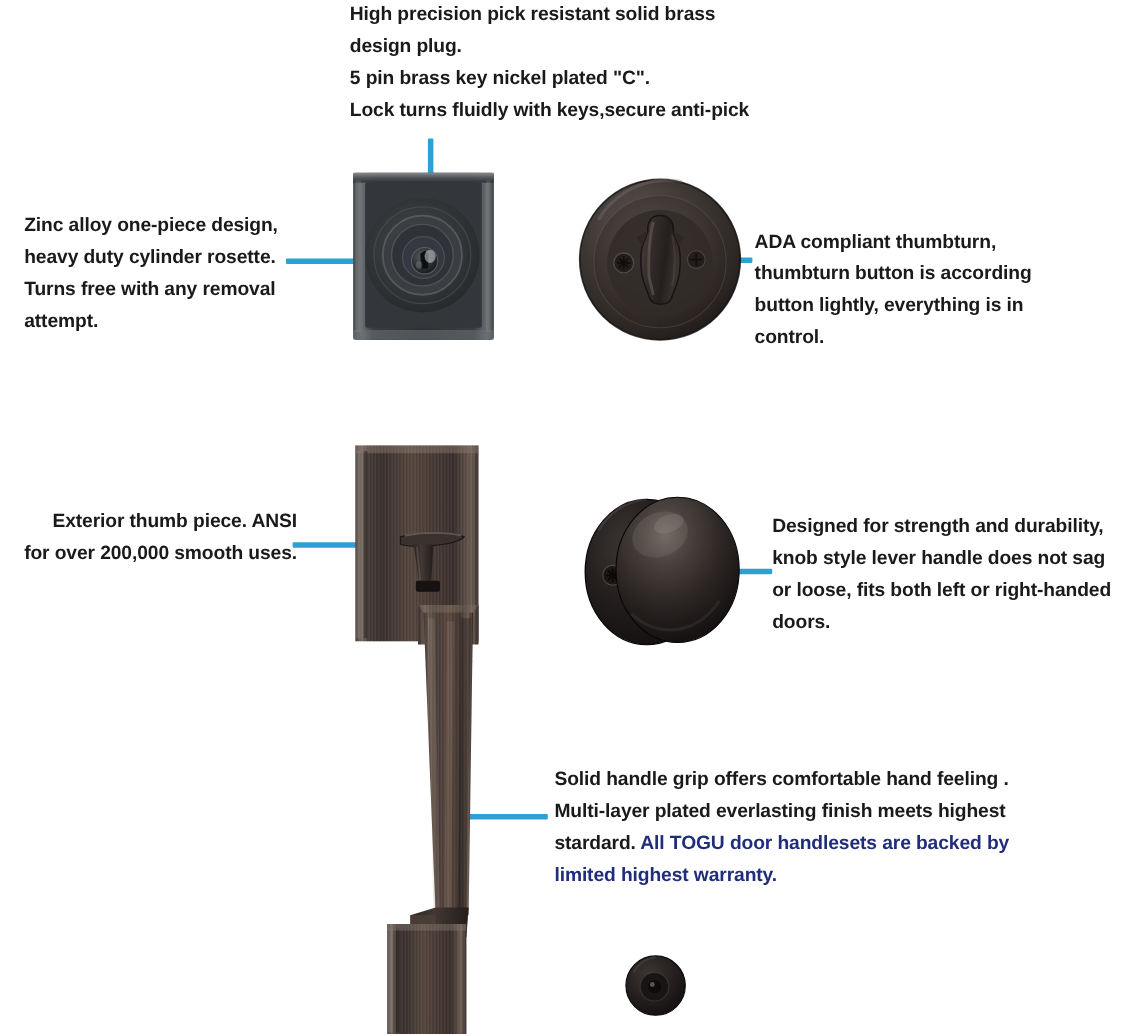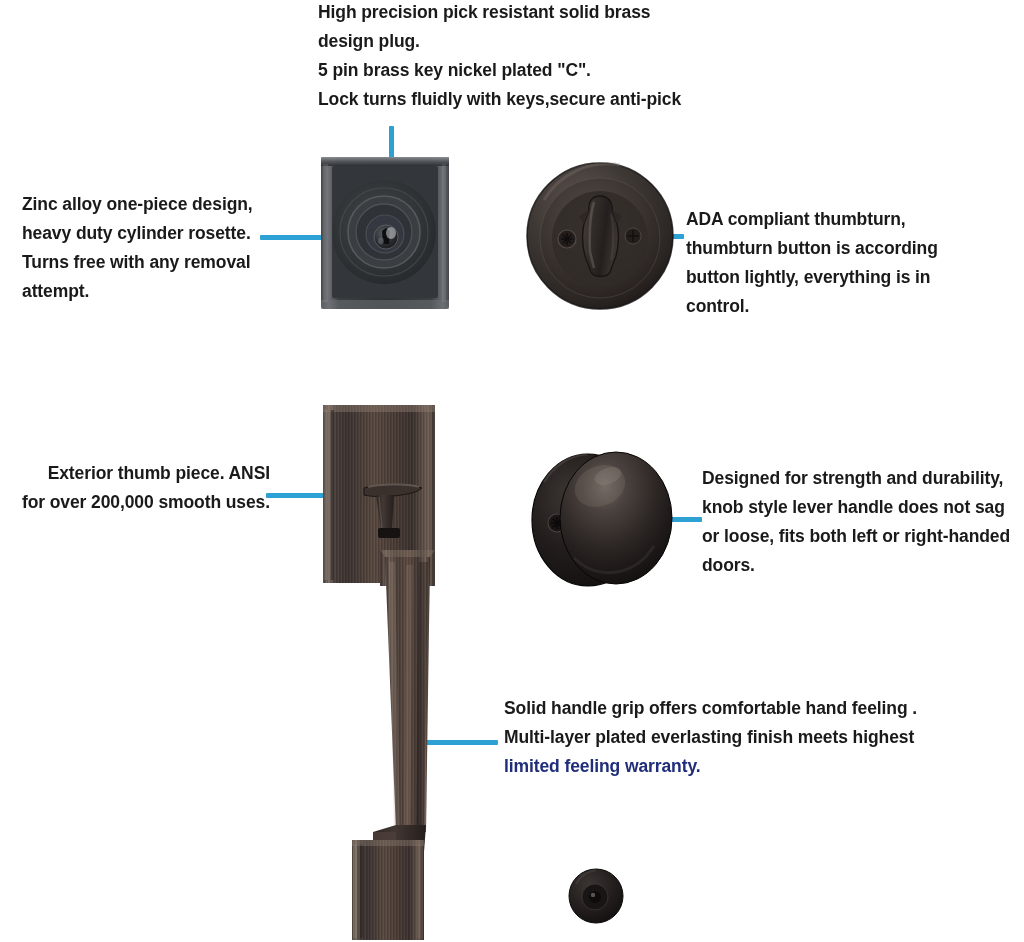--- a/index.html
+++ b/index.html
@@ -112,21 +112,24 @@
   <div class="callout" id="txt-knob">
     <div>Designed for strength and durability,</div>
     <div>knob style lever handle does not sag</div>
     <div>or loose, fits both left or right-handed</div>
     <div>doors.</div>
   </div>
 
   <div class="callout" id="txt-grip">
     <div>Solid handle grip offers comfortable hand feeling .</div>
     <div>Multi-layer plated everlasting finish meets highest</div>
-    <div class="hl">limited feeling warranty.</div>
+    <div>
+      <span>stardard.  </span><span class="hl">All TOGU door handlesets are backed by</span>
+    </div>
+    <div class="hl">limited highest warranty.</div>
   </div>
 
   <div class="lead-v" id="lead-cylinder-top"></div>
   <div class="lead-h" id="lead-rosette"></div>
   <div class="lead-h" id="lead-thumbturn"></div>
   <div class="lead-h" id="lead-thumbpiece"></div>
   <div class="lead-h" id="lead-knob"></div>
   <div class="lead-h" id="lead-grip"></div>
 
   <div class="art" id="art-cylinder">

